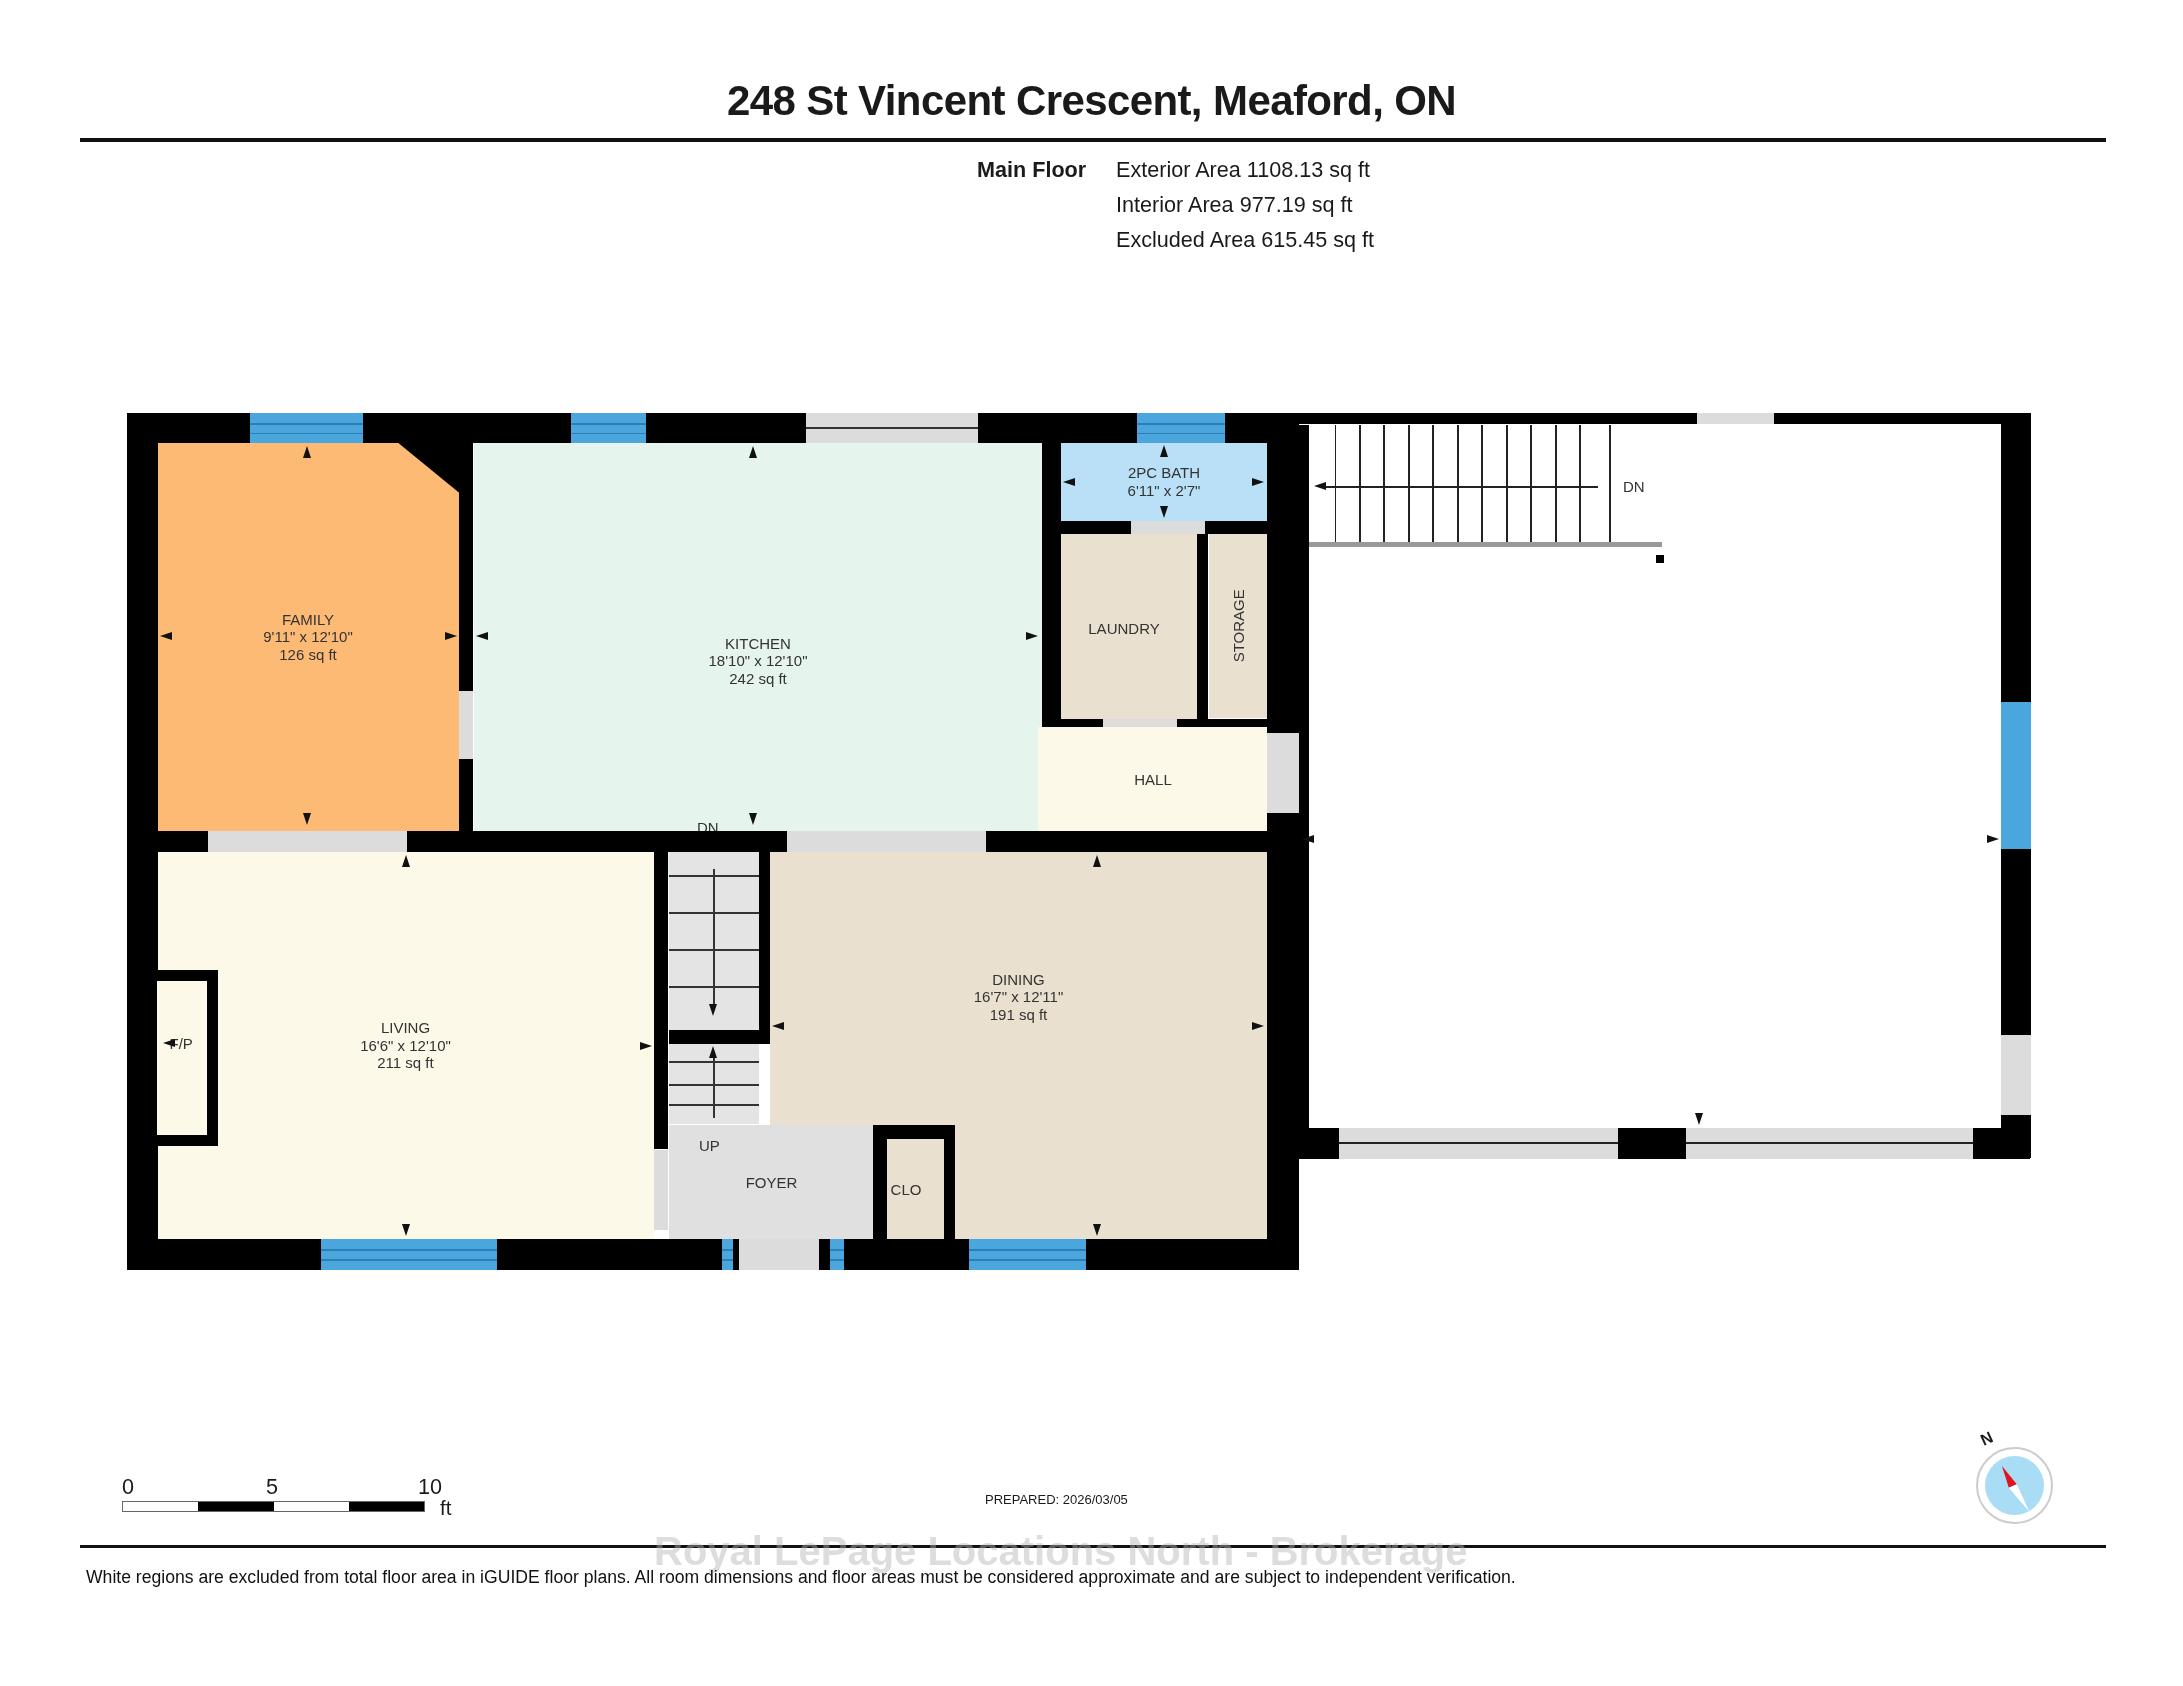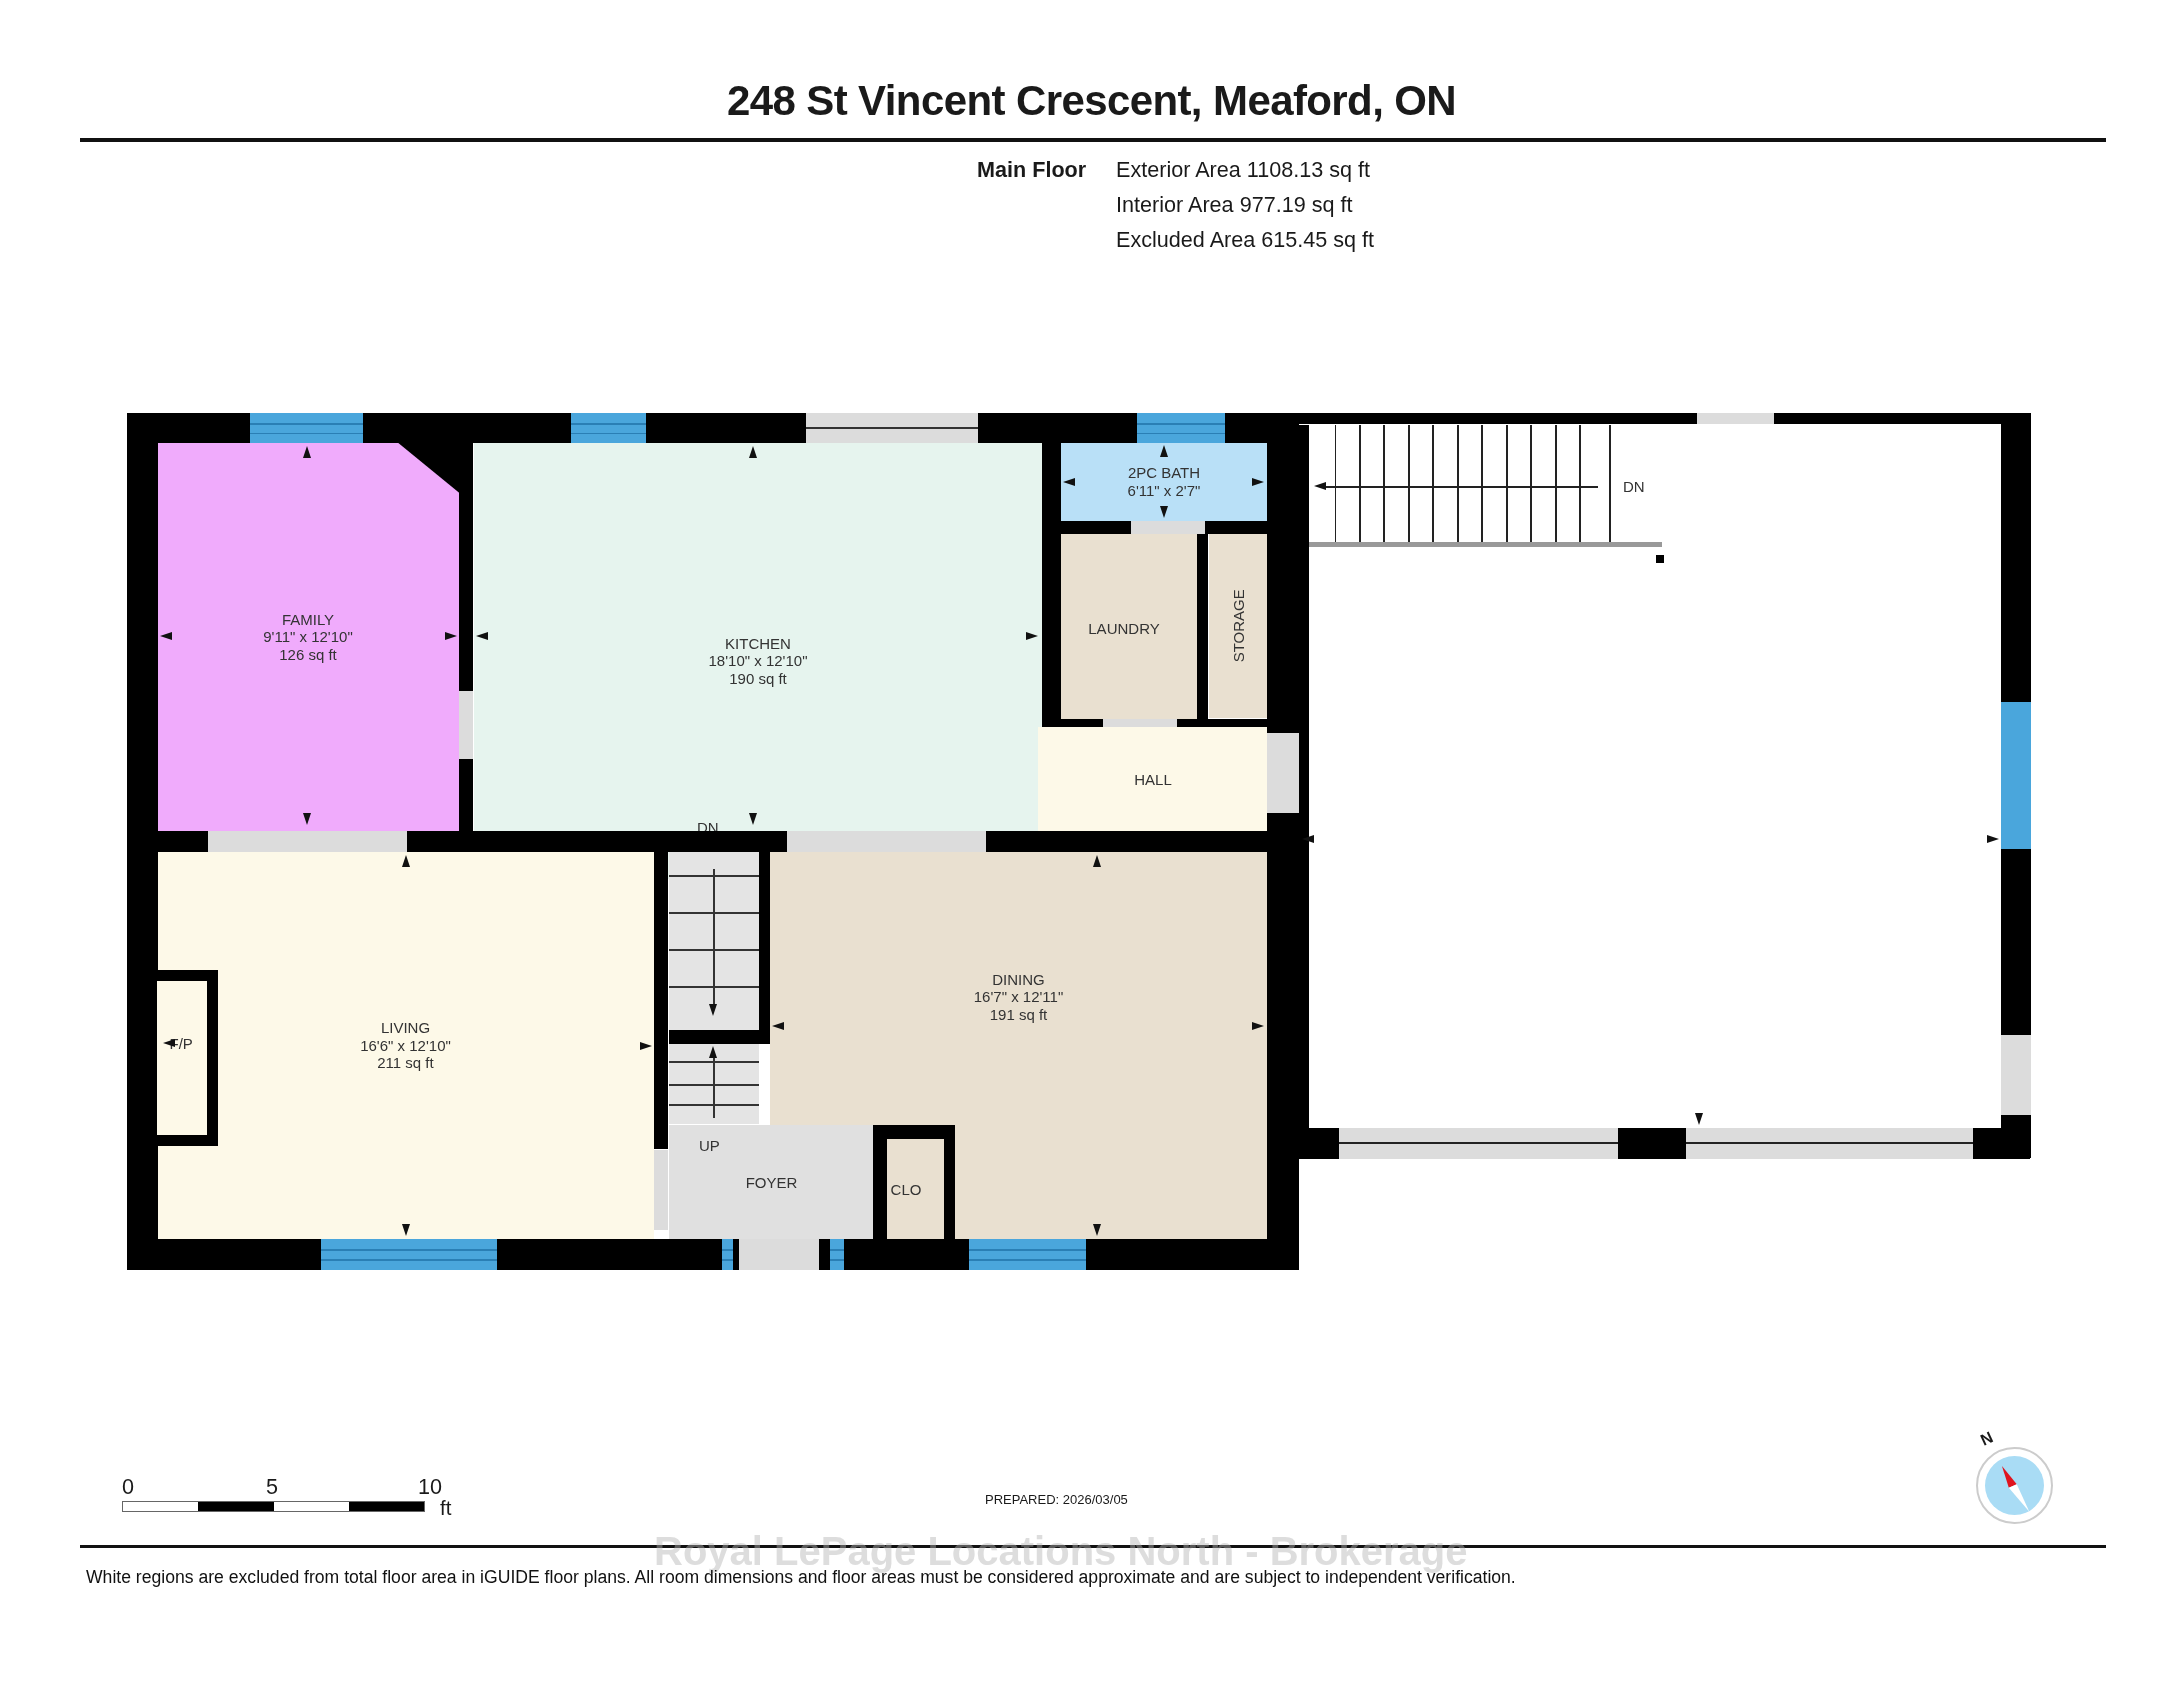--- a/index.html
+++ b/index.html
@@ -33,37 +33,37 @@
 
 <div class="abs title">248 St Vincent Crescent, Meaford, ON</div>
 <div class="abs rule" style="left:80px; top:138px; width:2026px;"></div>
 <div class="abs hdr-label" style="left:977px; top:157px;">Main Floor</div>
 <div class="abs hdr-val" style="left:1116px; top:157px;">Exterior Area 1108.13 sq ft</div>
 <div class="abs hdr-val" style="left:1116px; top:192px;">Interior Area 977.19 sq ft</div>
 <div class="abs hdr-val" style="left:1116px; top:227px;">Excluded Area 615.45 sq ft</div>
 
 <div class="abs" style="left:0; top:0; width:2183px; height:1686px;">
 
-  <div class="abs room" style="left:157px; top:443px; width:302px; height:388px; background:#f0abfc;">
+  <div class="abs room" style="left:157px; top:443px; width:302px; height:388px; background:#fdba74;">
     <div class="rlabel">
       <div>FAMILY</div>
       <div>9'11" x 12'10"</div>
       <div>126 sq ft</div>
     </div>
   </div>
 
   <svg class="abs" style="left:398px; top:443px;" width="63" height="51" viewBox="0 0 110 90">
       <polygon points="0,0 110,0 110,90" fill="#000"></polygon>
     </svg>
 
   <div class="abs room" style="left:474px; top:443px; width:568px; height:436px; background:#e6f4ee;">
     <div class="rlabel">
       <div>KITCHEN</div>
       <div>18'10" x 12'10"</div>
-      <div>190 sq ft</div>
+      <div>242 sq ft</div>
     </div>
   </div>
 
   <div class="abs room" style="left:1061px; top:443px; width:206px; height:78px; background:#b9e0f7;">
     <div class="rlabel">
       <div>2PC BATH</div>
       <div>6'11" x 2'7"</div>
     </div>
   </div>
 

